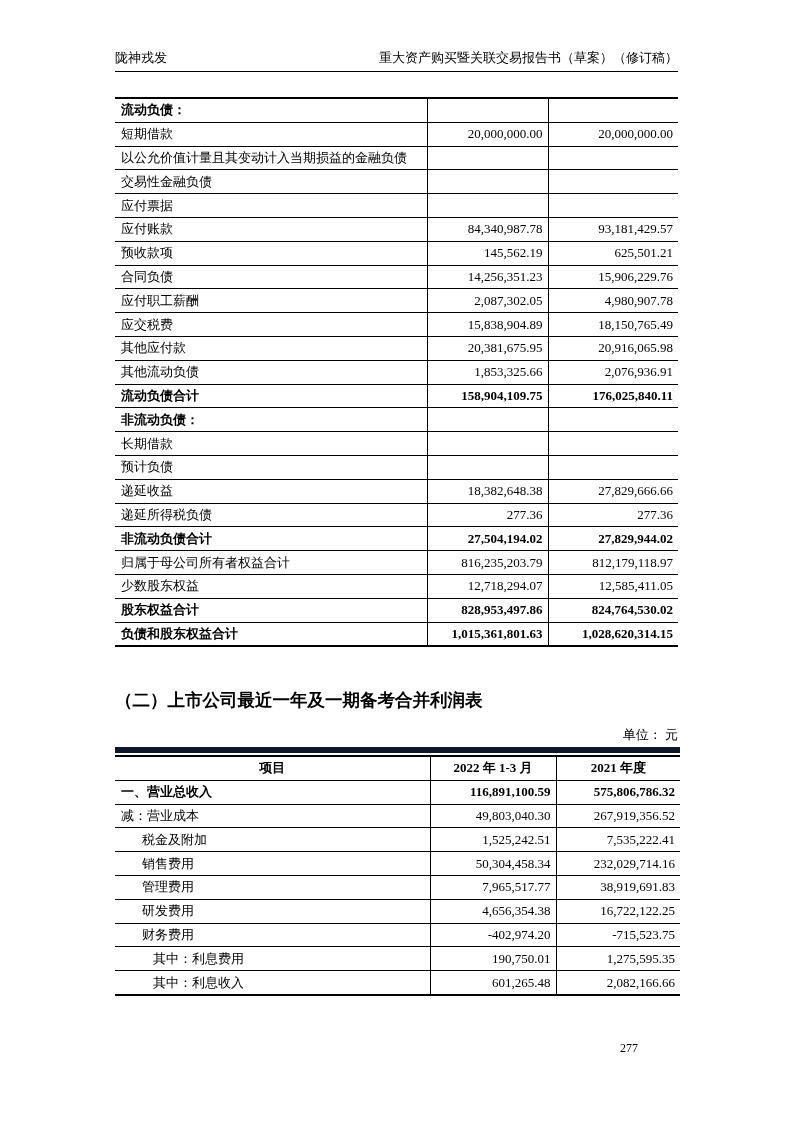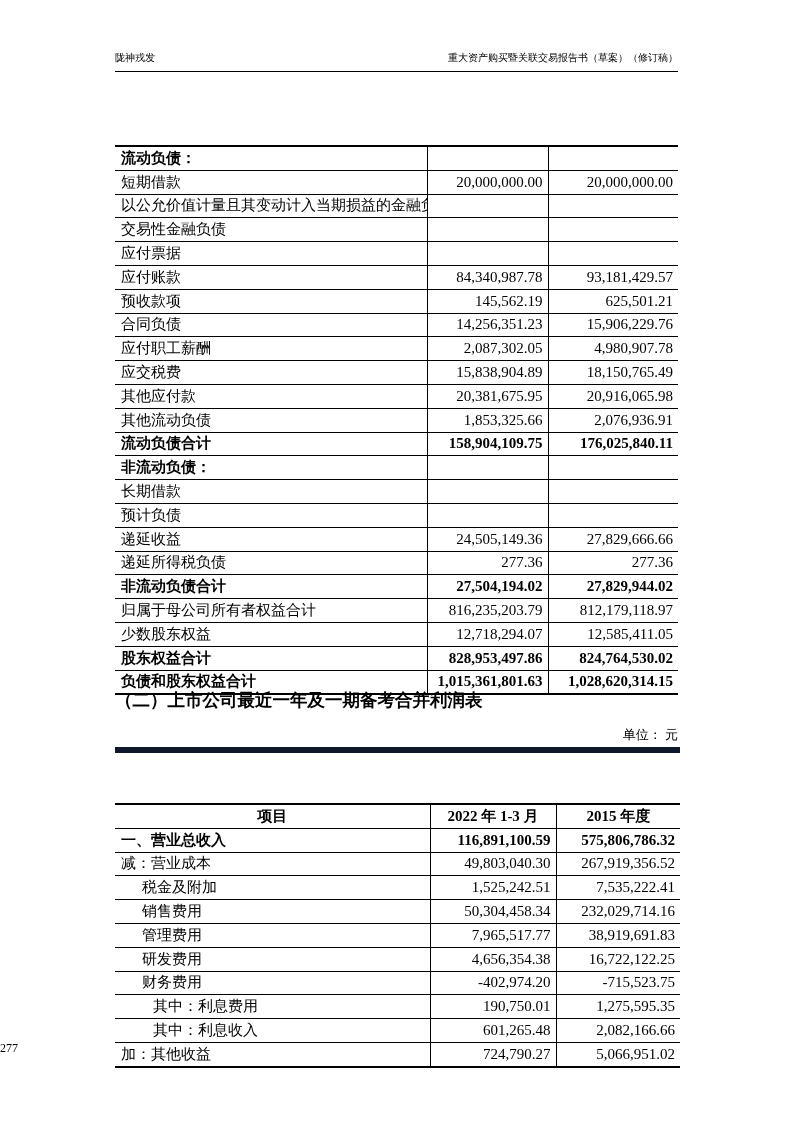--- a/index.html
+++ b/index.html
@@ -9,32 +9,31 @@
     color: #000000;
     font-family: "Liberation Serif", "DejaVu Serif", serif;
     position: relative;
     overflow: hidden;
   }
   .page { position: absolute; inset: 0; }
 
   .doc-header {
     position: absolute; left: 115px; width: 563px; top: 50px;
     display: flex; justify-content: space-between; align-items: flex-end;
-    font-size: 10px; line-height: 16px; white-space: nowrap;
+    font-size: 13px; line-height: 16px; white-space: nowrap;
   }
   .header-rule {
     position: absolute; left: 115px; width: 563px; top: 71px;
     border-top: 1px solid #000;
   }
 
   table.fin-table {
     border-collapse: collapse;
     table-layout: fixed;
-    font-size: 15px;
-    margin-top: 48px;
+    font-size: 13px;
   }
   .t1 {
     position: absolute; left: 115px; top: 97px; width: 563px;
     border-top: 2.8px solid #000;
     border-bottom: 2.5px solid #000;
   }
   .t2-wrap {
     position: absolute; left: 115px; top: 747px; width: 565px;
     border-top: 6px solid #0f172a; padding-top: 2px;
   }
@@ -68,22 +67,22 @@
   .section-heading {
     position: absolute; left: 115px; top: 688px; width: 563px;
     margin: 0; font-size: 17.5px; font-weight: bold; line-height: 24px;
     white-space: nowrap;
   }
   .unit-label {
     position: absolute; left: 115px; top: 726px; width: 563px;
     text-align: right; font-size: 13px; line-height: 17px;
   }
   .page-number {
-    position: absolute; left: 0; top: 1041px; width: 632px;
-    text-align: left; font-size: 12px;
+    position: absolute; left: 6px; top: 1041px; width: 632px;
+    text-align: right; font-size: 12px;
   }
 </style>
 </head>
 <body>
 
 <div class="page">
 
   <div class="doc-header">
     <span>陇神戎发</span>
     <span>重大资产购买暨关联交易报告书（草案）（修订稿）</span>
@@ -172,21 +171,21 @@
           <td class="num"></td>
           <td class="num"></td>
         </tr>
         <tr>
           <td class="lbl">预计负债</td>
           <td class="num"></td>
           <td class="num"></td>
         </tr>
         <tr>
           <td class="lbl">递延收益</td>
-          <td class="num">24,505,149.36</td>
+          <td class="num">18,382,648.38</td>
           <td class="num">27,829,666.66</td>
         </tr>
         <tr>
           <td class="lbl">递延所得税负债</td>
           <td class="num">277.36</td>
           <td class="num">277.36</td>
         </tr>
         <tr class="bold">
           <td class="lbl">非流动负债合计</td>
           <td class="num">27,504,194.02</td>
@@ -222,21 +221,21 @@
     <table class="fin-table t2">
       <colgroup>
         <col style="width:315px">
           <col style="width:126px">
           <col style="width:124px">
       </colgroup>
       <thead>
         <tr>
           <th>项目</th>
           <th>2022 年 1-3 月</th>
-          <th>2015 年度</th>
+          <th>2021 年度</th>
         </tr>
       </thead>
       <tbody>
           <tr class="bold">
             <td class="lbl">一、营业总收入</td>
             <td class="num">116,891,100.59</td>
             <td class="num">575,806,786.32</td>
           </tr>
           <tr>
             <td class="lbl">减：营业成本</td>
@@ -271,24 +270,19 @@
           <tr>
             <td class="lbl ind2">其中：利息费用</td>
             <td class="num">190,750.01</td>
             <td class="num">1,275,595.35</td>
           </tr>
           <tr>
             <td class="lbl ind2">其中：利息收入</td>
             <td class="num">601,265.48</td>
             <td class="num">2,082,166.66</td>
           </tr>
-          <tr>
-            <td class="lbl">加：其他收益</td>
-            <td class="num">724,790.27</td>
-            <td class="num">5,066,951.02</td>
-          </tr>
         </tbody>
     </table>
   </div>
 
   <div class="page-number">277</div>
 
 </div>
 
 </body></html>

